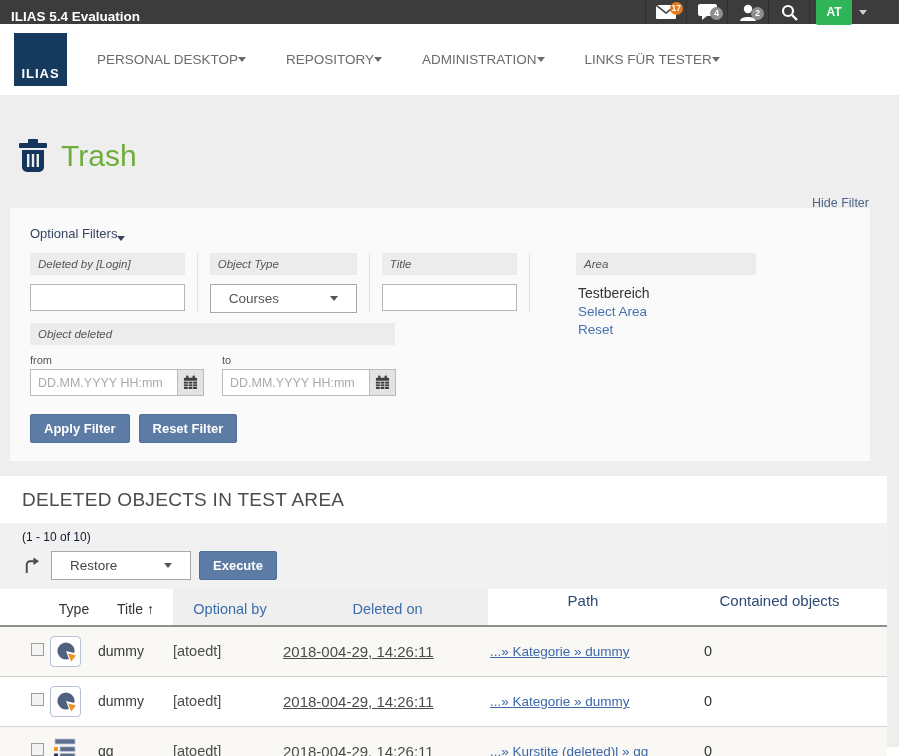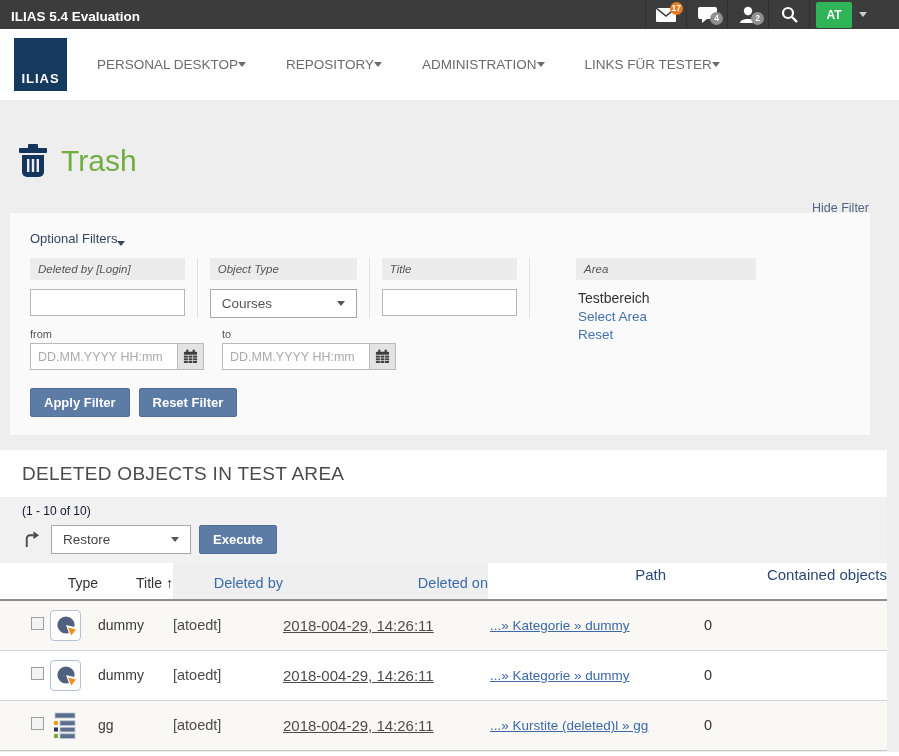--- a/index.html
+++ b/index.html
@@ -1,20 +1,20 @@
 <!DOCTYPE html>
 <html><head>
 <meta charset="utf-8">
 <style>
   * { box-sizing: border-box; margin: 0; padding: 0; }
   html,body { width: 899px; height: 756px; overflow: hidden; background:#fff;
     font-family: "Liberation Sans", sans-serif; }
 
   
-  .topbar { height:29px; background:#3c3c3c; display:flex; align-items:stretch; }
+  .topbar { height:24px; background:#3c3c3c; display:flex; align-items:stretch; }
   .tb-title { flex:1; color:#fff; font-size:13.5px; font-weight:bold; line-height:33px; padding-left:11px; }
   .tb-icons { display:flex; margin-right:26px; }
   .tb-btn { width:41px; border-left:1px solid #303030; display:flex; align-items:center; justify-content:center; position:relative; cursor:pointer; }
   .tb-badge { position:absolute; font-size:8.5px; font-weight:bold; color:#fff; border-radius:8px;
     min-width:13px; height:13px; line-height:13px; text-align:center; padding:0 2px; }
   .badge-orange { top:2px; right:3px; background:#e87a22; }
   .badge-gray  { bottom:4px; right:4px; background:#8f8f8f; }
   .tb-avatar-cell { width:64px; border-left:1px solid #303030; display:flex; align-items:center; justify-content:center; gap:7px; cursor:pointer; }
   .avatar-box { width:36px; height:26px; background:#2fb457; border-radius:2px; color:#fff; font-size:12px; font-weight:bold;
     display:flex; align-items:center; justify-content:center; }
@@ -44,21 +44,21 @@
   .filter-body { display:flex;gap:20px; }
   .filter-left { width:500px; }
   .frow1 { display:flex; margin-bottom:10px; }
   .fcol { padding-right:12px; margin-right:12px; border-right:1px solid #e2e2e2; }
   .fcol.c1 { width:172px; }
   .fcol.c2 { width:164px; }
   .fcol.c3 { width:152px; margin-right:0; }
   .flabel { background:#ececec; color:#555; font-style:italic; font-size:11.5px; padding:5px 8px; margin-bottom:9px; }
   .f-input { width:100%; height:27px; border:1px solid #b6b6b6; background:#fff; font-size:13px; padding:0 6px; }
   .fake-select { height:29px; border:1px solid #a8a8a8; background:#fff; display:flex; align-items:center; justify-content:space-between;
-    padding:0 11px; color:#555; font-size:13.5px; cursor:pointer; }
+    padding:0 18px; color:#555; font-size:13.5px; cursor:pointer; }
   .fake-select .caret-down { border-top-color:#555; }
 
   .filter-area { margin-left:26px; width:180px; }
   .filter-area .flabel { margin-bottom:10px; }
   .area-value { color:#333; font-size:14px; margin:2px 0 3px 2px; }
   .area-link { display:block; color:#4472ad; font-size:13.5px; margin:3px 0 0 2px; text-decoration:none; cursor:pointer; }
 
   .flabel.wide { width:365px; }
   .date-row { display:flex; margin-top:7px; }
   .date-group { margin-right:18px; }
@@ -78,21 +78,21 @@
   .table-title { color:#4b4b4b; font-size:19px; letter-spacing:0.3px; padding:13px 0 12px 22px; }
   .table-toolbar { background:#f1f1f1; padding:7px 22px 9px 22px; }
   .pager { font-size:12px; color:#0f172a; margin-bottom:7px; }
   .action-row { display:flex; align-items:center; }
   .action-arrow { margin-right:10px; display:flex; }
   .restore-select { width:140px; margin-right:8px; color:#444; }
 
   table { width:100%; border-collapse:collapse; table-layout:fixed; }
   col.c-check { width:50px; } col.c-type { width:48px; } col.c-title { width:75px; }
   col.c-delby { width:110px; } col.c-delon { width:205px; } col.c-path { width:178px; }
-  thead th { border-bottom:2px solid #8f8f8f; height:37px; text-align:right; vertical-align:bottom; padding-bottom:8px; font-weight:normal; }
+  thead th { border-bottom:2px solid #8f8f8f; height:37px; text-align:center; vertical-align:bottom; padding-bottom:8px; font-weight:normal; }
   th.h-plain { color:#333; font-size:14px; }
   th.h-sorted { color:#333; font-size:14px; }
   th.h-sorted .sort-arrow { font-weight:bold; color:#222; font-size:14px; margin-left:4px; }
   th.h-link { color:#3a6cab; font-size:14.5px; background:#efefef; padding-left:4px; cursor:pointer; }
   th.h-navy { color:#2c4a74; font-size:15px; vertical-align:top; padding-top:3px; }
   th.h-path { padding-left:12px; }
   th.h-contained { padding-left:6px; }
 
   tbody tr { height:50px; }
   tbody tr:nth-child(odd)  { background:#f9f8f5; }
@@ -211,20 +211,21 @@
               <span class="caret-down"></span>
             </div>
           </div>
           <div class="fcol c3">
             <div class="flabel">Title</div>
             <input class="f-input" type="text" value="" style="">
           </div>
         </div>
 
         <div>
+          <div class="flabel wide">Object deleted</div>
           <div class="date-row">
             <div class="date-group">
               <div class="small-label">from</div>
               <div class="date-input-group">
                 <input class="date-input" type="text" placeholder="DD.MM.YYYY HH:mm" style="">
                 <div class="cal-btn">
                   <svg width="15" height="15" viewBox="0 0 16 16">
                     <rect x="1" y="3" width="14" height="12" rx="1" fill="#3c3c3c"></rect>
                     <rect x="3.5" y="0.5" width="2.2" height="4" rx="0.8" fill="#3c3c3c"></rect>
                     <rect x="10.3" y="0.5" width="2.2" height="4" rx="0.8" fill="#3c3c3c"></rect>
@@ -303,21 +304,21 @@
           <col class="c-path">
           <col>
       </colgroup>
       <thead>
         <tr>
           <th></th>
           <th class="h-plain">Type</th>
           <th class="h-sorted">
             <span>Title</span><span class="sort-arrow">↑</span>
           </th>
-          <th class="h-link">Deleted by</th>
+          <th class="h-link">Optional by</th>
           <th class="h-link">Deleted on</th>
           <th class="h-navy h-path">Path</th>
           <th class="h-navy h-contained">Contained objects</th>
         </tr>
       </thead>
       <tbody>
         <tr>
           <td class="cell-check"><span class="checkbox"></span></td>
           <td>
               <span class="obj-icon-frame">

